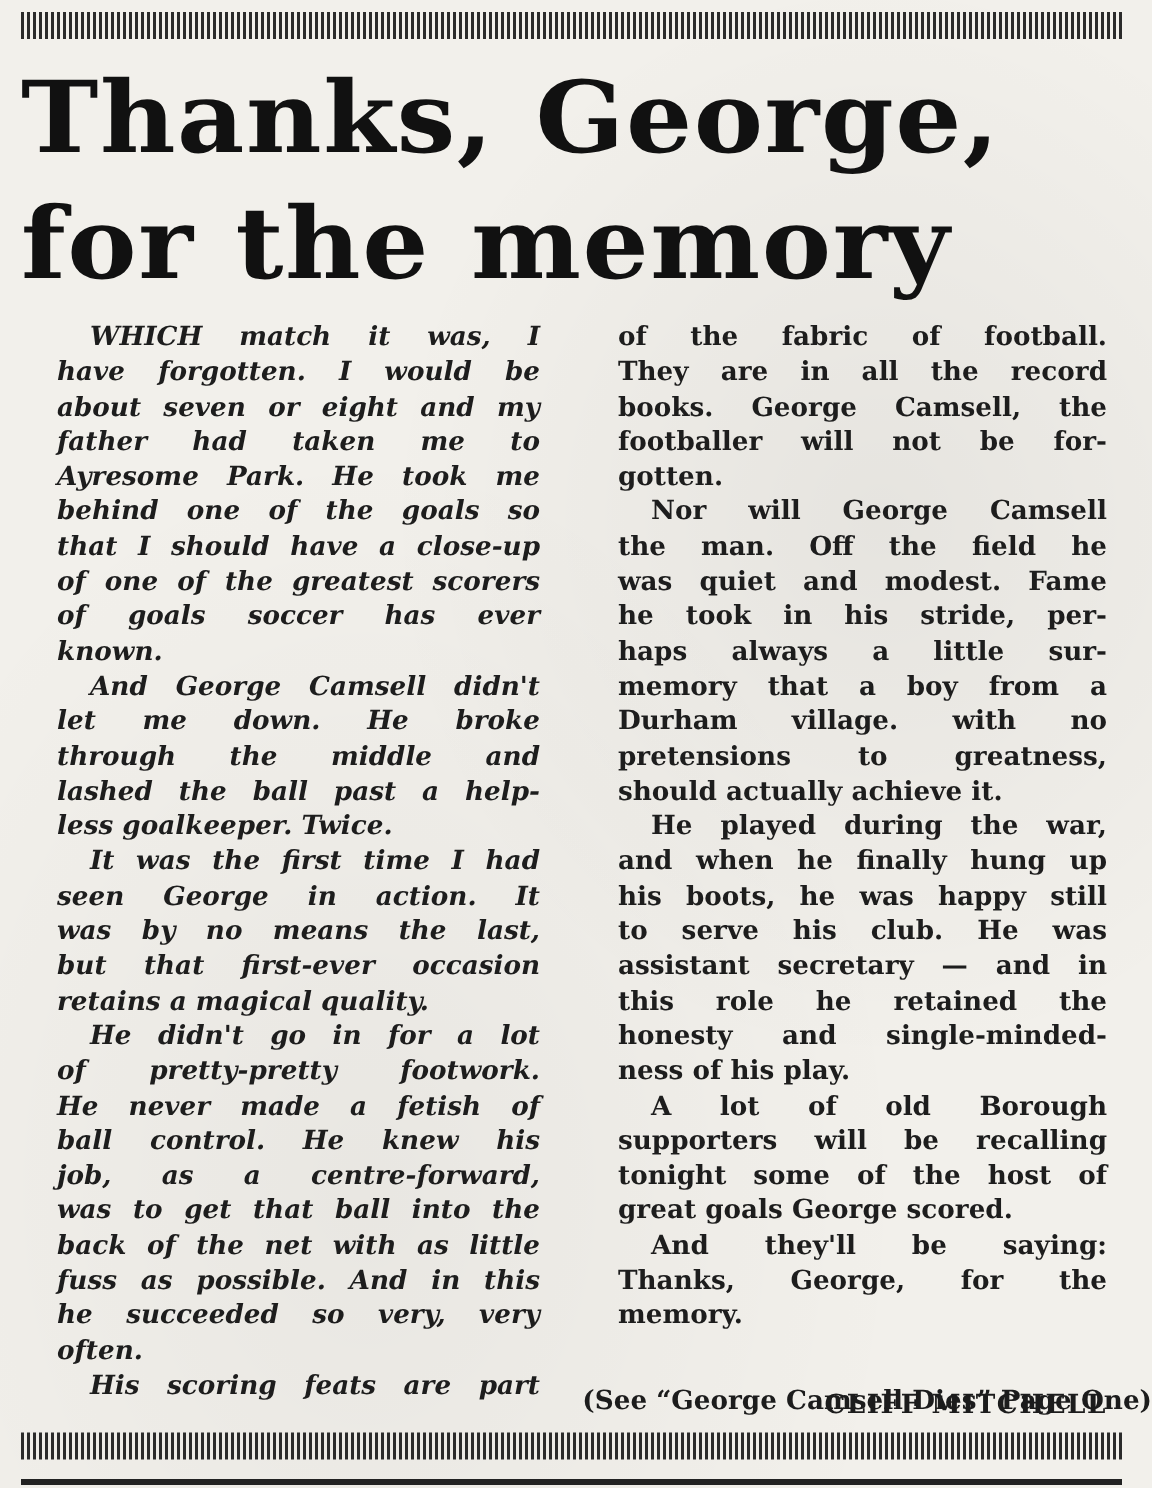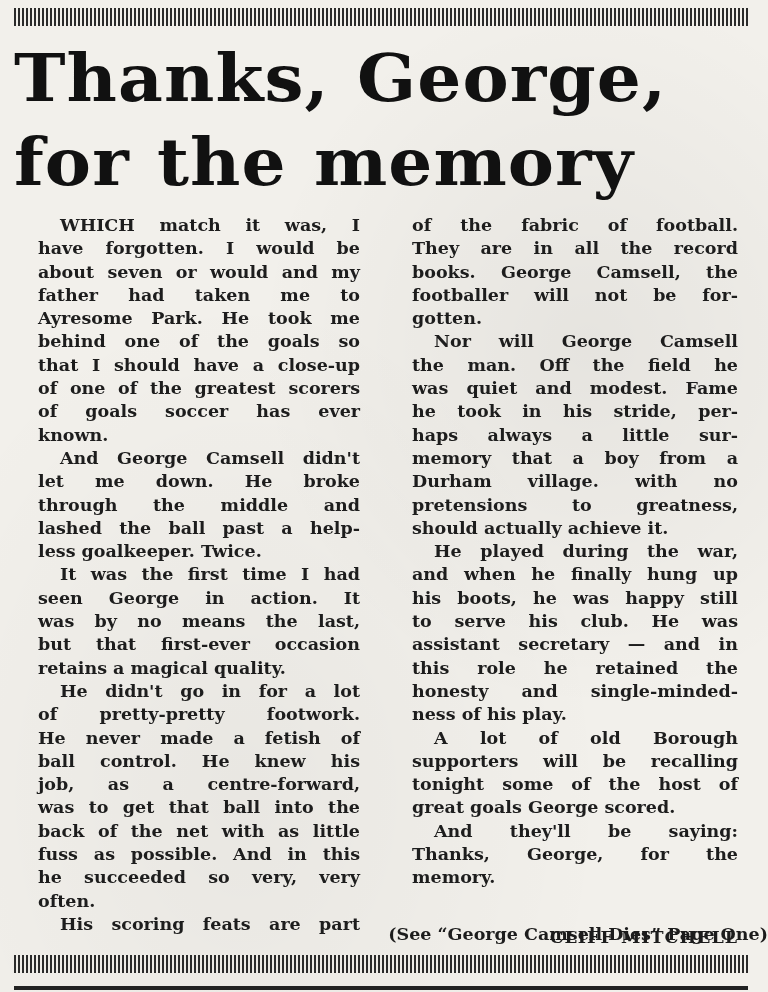--- a/index.html
+++ b/index.html
@@ -36,21 +36,21 @@
     transform: scaleX(1.05); transform-origin: left;
   }
   .headline .line { display: block; white-space: nowrap; }
   .headline .line span { margin-right: 26px; }
   .col {
     position: absolute; top: 214px;
     font-family: "DejaVu Serif", "Liberation Serif", serif;
     font-weight: bold; font-size: 17.5px; line-height: 23.3px;
     color: #1d1d1d;
   }
-  .col.left { left: 38px; width: 322px; }
+  .col.left { left: 38px; width: 322px; font-style: italic; }
   .col.right { left: 412px; width: 326px; }
   .ln {
     display: block; white-space: nowrap;
     text-align: justify; text-align-last: justify;
     height: 23.3px;
   }
   .ln.indent { padding-left: 22px; }
   .ln.last { text-align-last: left; }
   .byline {
     position: absolute; left: 412px; top: 927px; width: 326px;
@@ -75,21 +75,21 @@
       <span>Thanks,</span><span>George,</span>
     </span>
     <span class="line">
       <span>for</span><span>the</span><span>memory</span>
     </span>
   </div>
 
   <div class="col left" id="col-left">
       <span class="ln indent">WHICH match it was, I</span>
       <span class="ln">have forgotten. I would be</span>
-      <span class="ln">about seven or would and my</span>
+      <span class="ln">about seven or eight and my</span>
       <span class="ln">father had taken me to</span>
       <span class="ln">Ayresome Park. He took me</span>
       <span class="ln">behind one of the goals so</span>
       <span class="ln">that I should have a close-up</span>
       <span class="ln">of one of the greatest scorers</span>
       <span class="ln">of goals soccer has ever</span>
       <span class="ln last">known.</span>
       <span class="ln indent">And George Camsell didn't</span>
       <span class="ln">let me down. He broke</span>
       <span class="ln">through the middle and</span>

